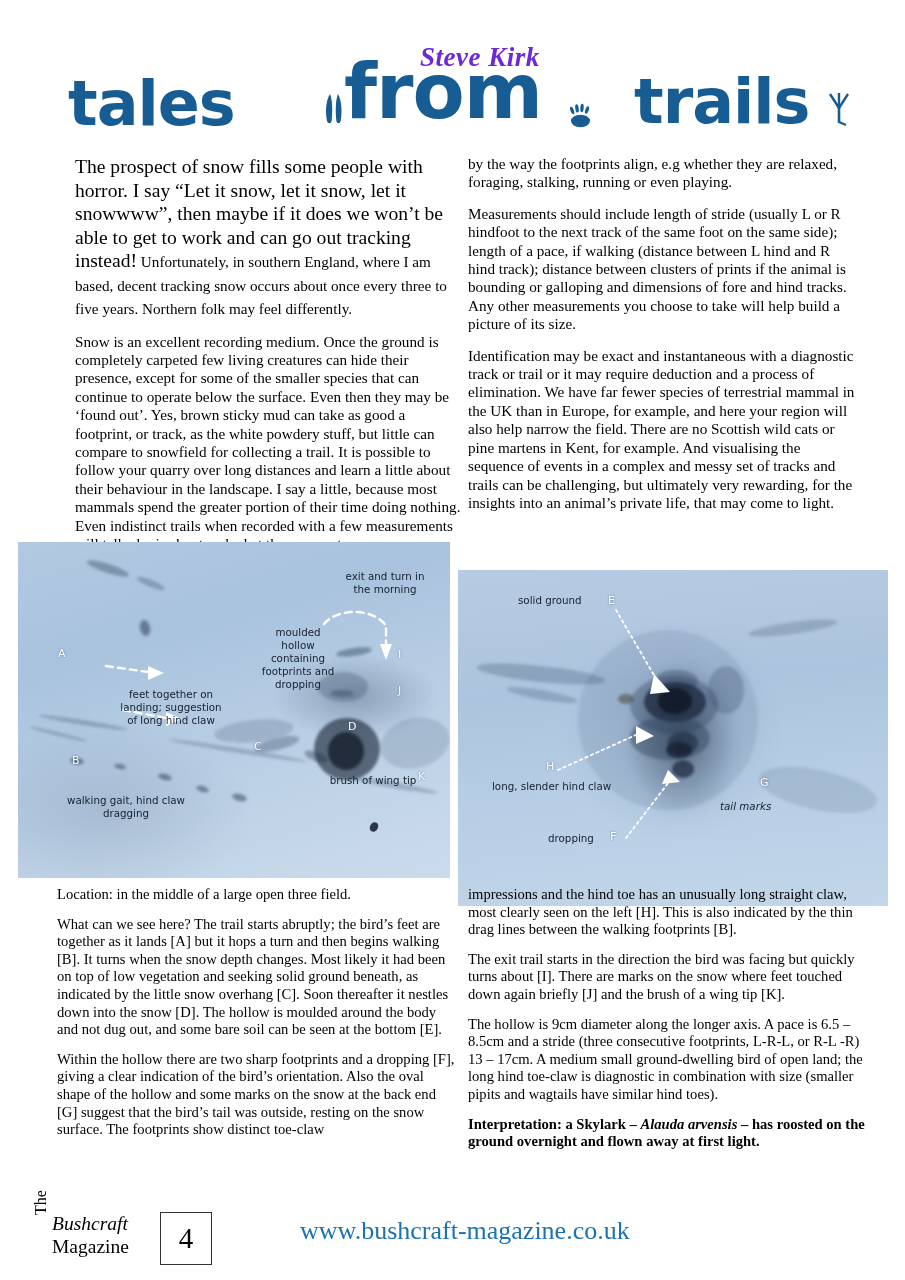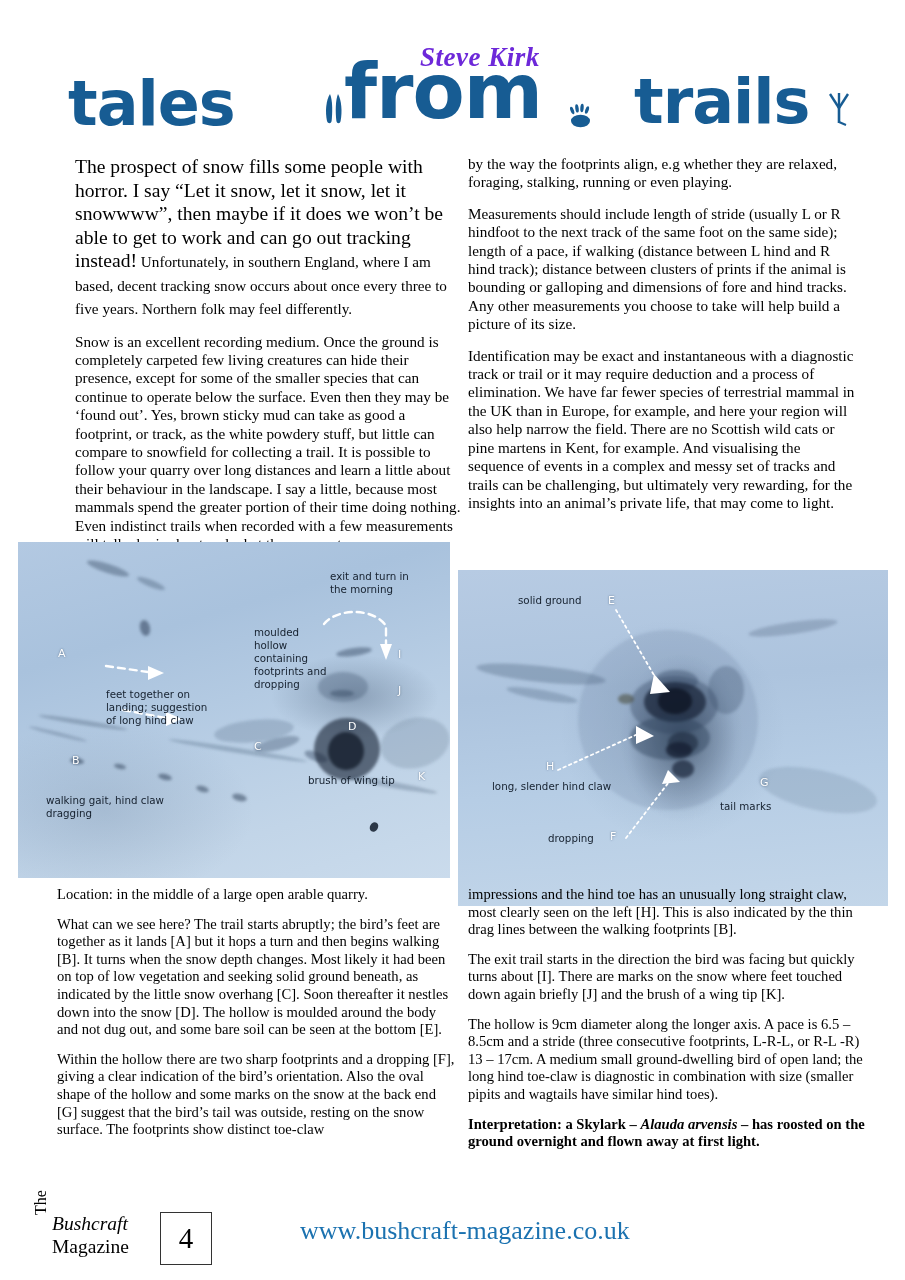--- a/index.html
+++ b/index.html
@@ -135,20 +135,21 @@
   }
 
   
   .ann {
     position: absolute;
     font-family: "DejaVu Sans", sans-serif;
     font-size: 10.3px;
     line-height: 13px;
     color: #15202e;
     white-space: pre-line;
+    text-align: center;
   }
   .ann-w {
     position: absolute;
     font-family: "DejaVu Sans", sans-serif;
     font-size: 11px;
     line-height: 13px;
     color: #ffffff;
     text-shadow: 0 0 2px rgba(60,80,105,0.75);
   }
   .arrow-svg { position: absolute; overflow: visible; }
@@ -332,30 +333,30 @@
       <line x1="168" y1="268" x2="214" y2="208"></line>
     </g>
     <polygon points="196,104 212,122 192,124" fill="#ffffff"></polygon>
     <polygon points="178,156 196,166 178,174" fill="#ffffff"></polygon>
     <polygon points="210,200 222,212 204,214" fill="#ffffff"></polygon>
   </svg>
 
   <div class="ann" style="left:60px;  top:24px;">solid ground</div>
   <div class="ann" style="left:34px;  top:210px;">long, slender hind claw</div>
   <div class="ann" style="left:90px;  top:262px;">dropping</div>
-  <div class="ann" style="left:262px; top:230px;">tail marks</div>
+  <div class="ann" style="left:262px; top:230px;font-style:italic;">tail marks</div>
 
   <div class="ann-w" style="left:150px; top:24px;">E</div>
   <div class="ann-w" style="left:152px; top:260px;">F</div>
   <div class="ann-w" style="left:302px; top:206px;">G</div>
   <div class="ann-w" style="left:88px;  top:190px;">H</div>
 </div>
 
 <div class="col" id="col-left-bot">
-  <p class="para">Location: in the middle of a large open arable quarry.</p>
+  <p class="para">Location: in the middle of a large open three field.</p>
   <p class="para">What can we see here? The trail starts abruptly; the bird’s feet are together as it lands [A] but it hops a turn and then begins walking [B]. It turns when the snow depth changes. Most likely it had been on top of low vegetation and seeking solid ground beneath, as indicated by the little snow overhang [C]. Soon thereafter it nestles down into the snow [D]. The hollow is moulded around the body and not dug out, and some bare soil can be seen at the bottom [E].</p>
   <p class="para">Within the hollow there are two sharp footprints and a dropping [F], giving a clear indication of the bird’s orientation. Also the oval shape of the hollow and some marks on the snow at the back end [G] suggest that the bird’s tail was outside, resting on the snow surface. The footprints show distinct toe-claw</p>
 </div>
 
 <div class="col" id="col-right-bot">
   <p class="para">impressions and the hind toe has an unusually long straight claw, most clearly seen on the left [H]. This is also indicated by the thin drag lines between the walking footprints [B].</p>
   <p class="para">The exit trail starts in the direction the bird was facing but quickly turns about [I]. There are marks on the snow where feet touched down again briefly [J] and the brush of a wing tip [K].</p>
   <p class="para">The hollow is 9cm diameter along the longer axis. A pace is 6.5 – 8.5cm and a stride (three consecutive footprints, L-R-L, or R-L -R) 13 – 17cm. A medium small ground-dwelling bird of open land; the long hind toe-claw is diagnostic in combination with size (smaller pipits and wagtails have similar hind toes).</p>
   <p class="para bold"><span>Interpretation: a Skylark – </span><em>Alauda arvensis</em><span> – has roosted on the ground overnight and flown away at first light.</span></p>
 </div>

